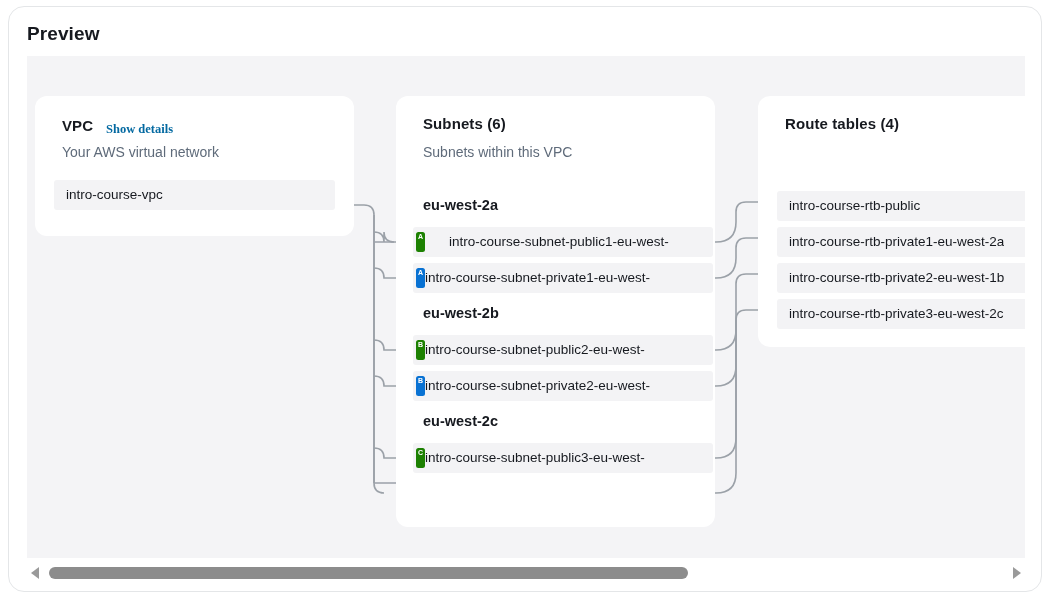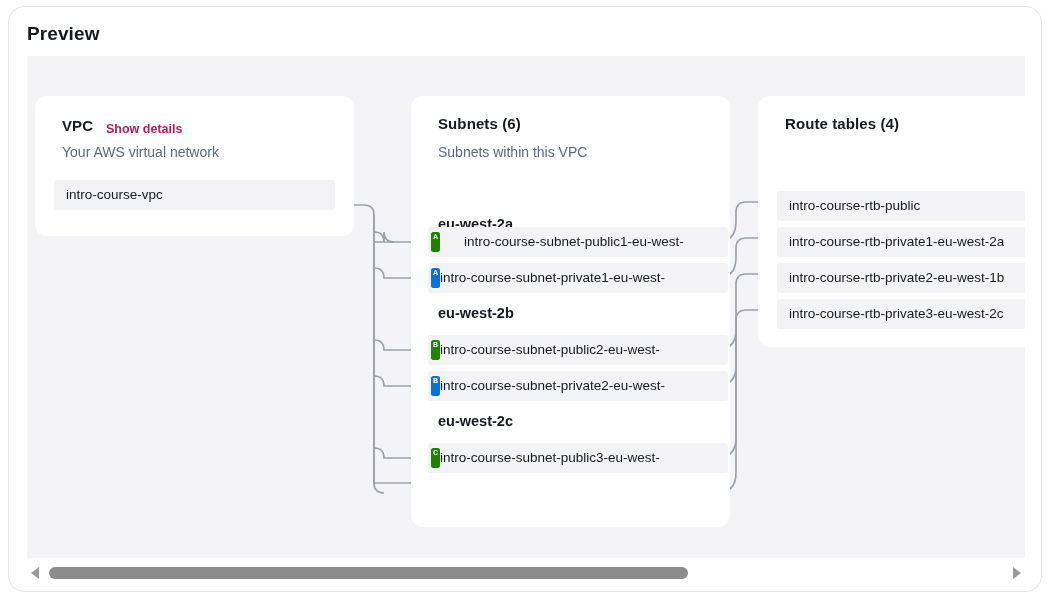--- a/index.html
+++ b/index.html
@@ -33,22 +33,22 @@
     box-sizing:border-box;
   }
   .card-title{
     position:absolute;font-size:15px;font-weight:bold;color:#16191f;
     white-space:nowrap;letter-spacing:.1px;
   }
   .card-sub{
     position:absolute;font-size:14px;color:#5f6b7a;white-space:nowrap;
   }
   .show-details{
-    position:absolute;font-size:12.5px;font-weight:bold;color:#be185d;
-    white-space:nowrap;cursor:pointer;
+    position:absolute;font-size:12.5px;font-weight:bold;color:#0369a1;
+    white-space:nowrap;cursor:pointer;font-family:Liberation Serif, serif;
   }
 
   
   .row{
     position:absolute;height:30px;background:#f3f3f5;border-radius:3px;
     box-sizing:border-box;display:flex;align-items:center;overflow:hidden;
   }
   .row-label{
     font-size:13.5px;color:#16191f;white-space:nowrap;
     overflow:hidden;line-height:30px;
@@ -142,25 +142,25 @@
       <div class="card" style="left:8px;top:40px;width:319px;height:140px;">
         <div class="card-title" style="left:27px;top:21px;">VPC</div>
         <div class="show-details" style="left:71px;top:26px;">Show details</div>
         <div class="card-sub" style="left:27px;top:48px;">Your AWS virtual network</div>
 
         <div class="row row-pad" style="left:19px;top:84px;width:281px;">
           <div class="row-label">intro-course-vpc</div>
         </div>
       </div>
 
-      <div class="card" style="left:384px;top:40px;width:319px;height:431px;text-decoration:underline;">
+      <div class="card" style="left:369px;top:40px;width:319px;height:431px;text-decoration:underline;">
         <div class="card-title" style="left:27px;top:19px;">Subnets (6)</div>
         <div class="card-sub" style="left:27px;top:48px;">Subnets within this VPC</div>
 
-        <div class="az-title" style="left:27px;top:101px;margin-top:19px;">eu-west-2a</div>
+        <div class="az-title" style="left:27px;top:101px;">eu-west-2a</div>
         <div class="row" style="left:17px;top:131px;width:300px;gap:24px;">
           <div class="az-badge az-green" style="background: rgb(29, 129, 2);">
             <span>A</span>
           </div>
           <div class="row-label">intro-course-subnet-public1-eu-west-</div>
         </div>
         <div class="row" style="left:17px;top:167px;width:300px;">
           <div class="az-badge az-blue" style="background: rgb(9, 114, 211);">
             <span>A</span>
           </div>

